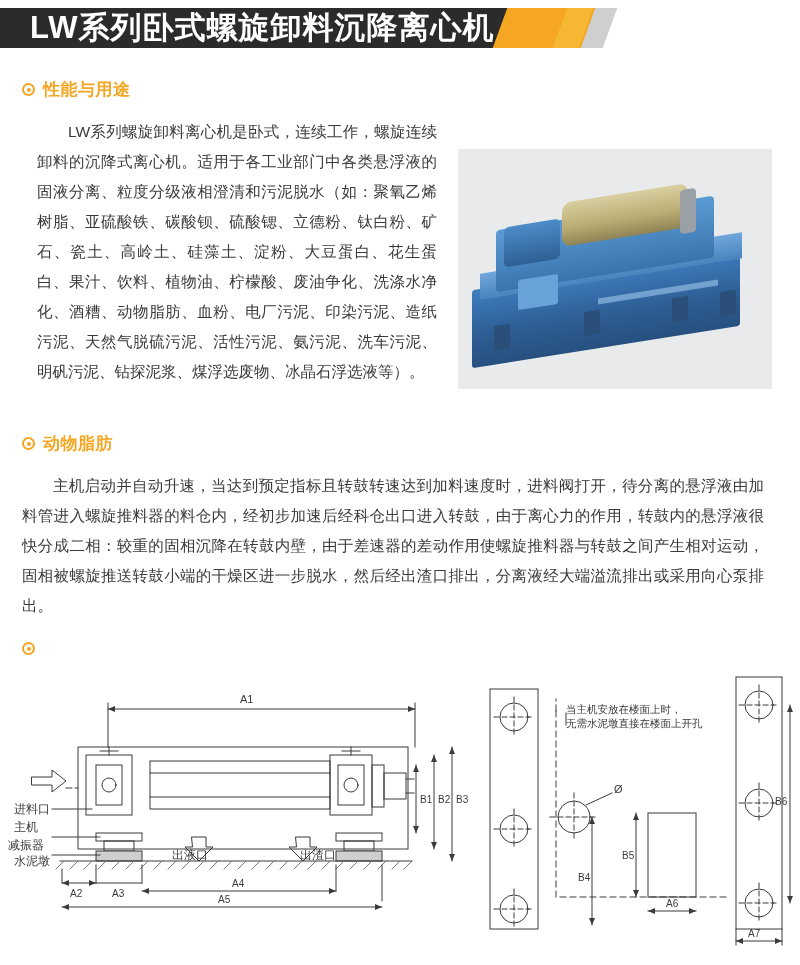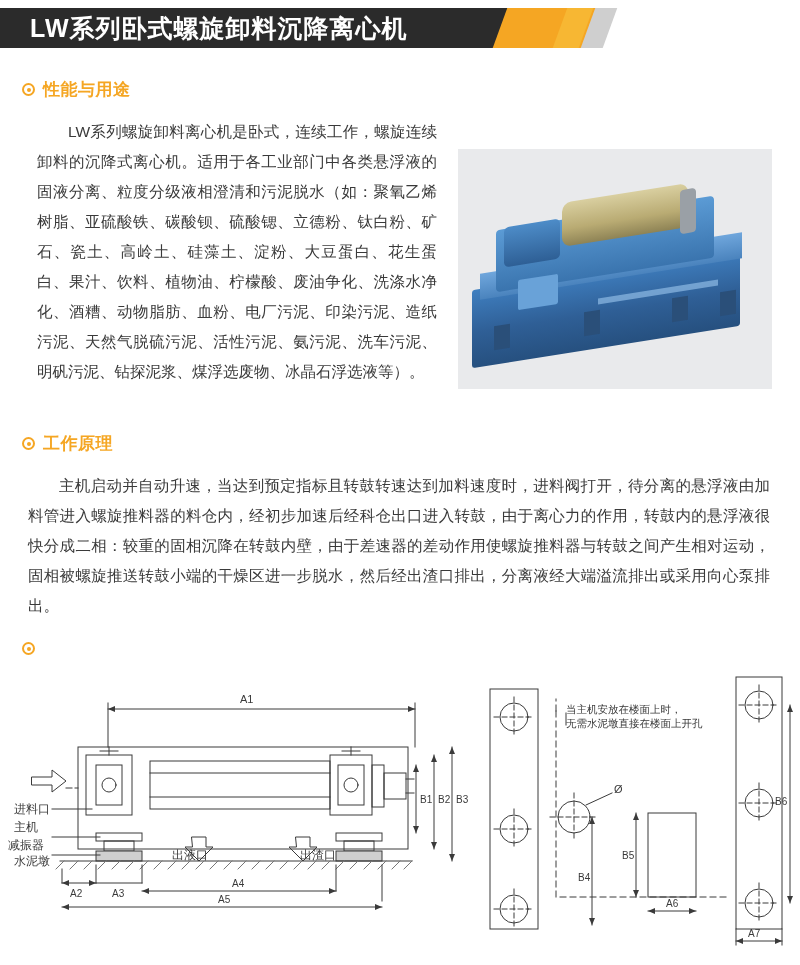--- a/index.html
+++ b/index.html
@@ -28,21 +28,21 @@
     left: 0; top: 8px;
     width: 520px; height: 40px;
     background: #2b2b2b;
   }
   .banner-title {
     position: absolute;
     left: 30px; top: 8px;
     height: 40px;
     line-height: 40px;
     color: #ffffff;
-    font-size: 25px;
+    font-size: 31px;
     font-weight: bold;
     letter-spacing: 1px;
     white-space: nowrap;
   }
   .banner-orange {
     position: absolute;
     left: 500px; top: 8px;
     width: 100px; height: 40px;
     background: #f5a623;
     transform: skewX(-20deg);
@@ -190,21 +190,21 @@
     left: 140px; top: 140px;
     width: 120px; height: 6px;
     background: #8fbbe4;
     transform: skewY(-9deg);
     opacity: .7;
   }
 
   
   #sec-principle { position: absolute; left: 0; top: 432px; width: 800px; }
   .principle-text {
-    margin: 16px 30px 0 28px;
+    margin: 16px 30px 0 22px;
     width: 742px;
     font-size: 15.5px;
     line-height: 30px;
     color: #3a3a3a;
     text-align: justify;
     text-indent: 2em;
   }
 
   
   #sec-diagram { position: absolute; left: 0; top: 642px; width: 800px; }
@@ -249,21 +249,21 @@
         <div class="leg l3"></div>
         <div class="leg l4"></div>
       </div>
     </div>
   </div>
 </div>
 
 <div id="sec-principle">
   <div class="sec-head">
     <span class="sec-ring"></span>
-    <span class="sec-title">工作原理</span>
+    <span class="sec-title">动物脂肪</span>
   </div>
   <div class="principle-text">主机启动并自动升速，当达到预定指标且转鼓转速达到加料速度时，进料阀打开，待分离的悬浮液由加料管进入螺旋推料器的料仓内，经初步加速后经科仓出口进入转鼓，由于离心力的作用，转鼓内的悬浮液很快分成二相：较重的固相沉降在转鼓内壁，由于差速器的差动作用使螺旋推料器与转鼓之间产生相对运动，固相被螺旋推送转鼓小端的干燥区进一步脱水，然后经出渣口排出，分离液经大端溢流排出或采用向心泵排出。</div>
 </div>
 
 <div id="sec-diagram">
   <div class="sec-head">
     <span class="sec-ring"></span>
   </div>
 
   <div class="diagram-wrap">

